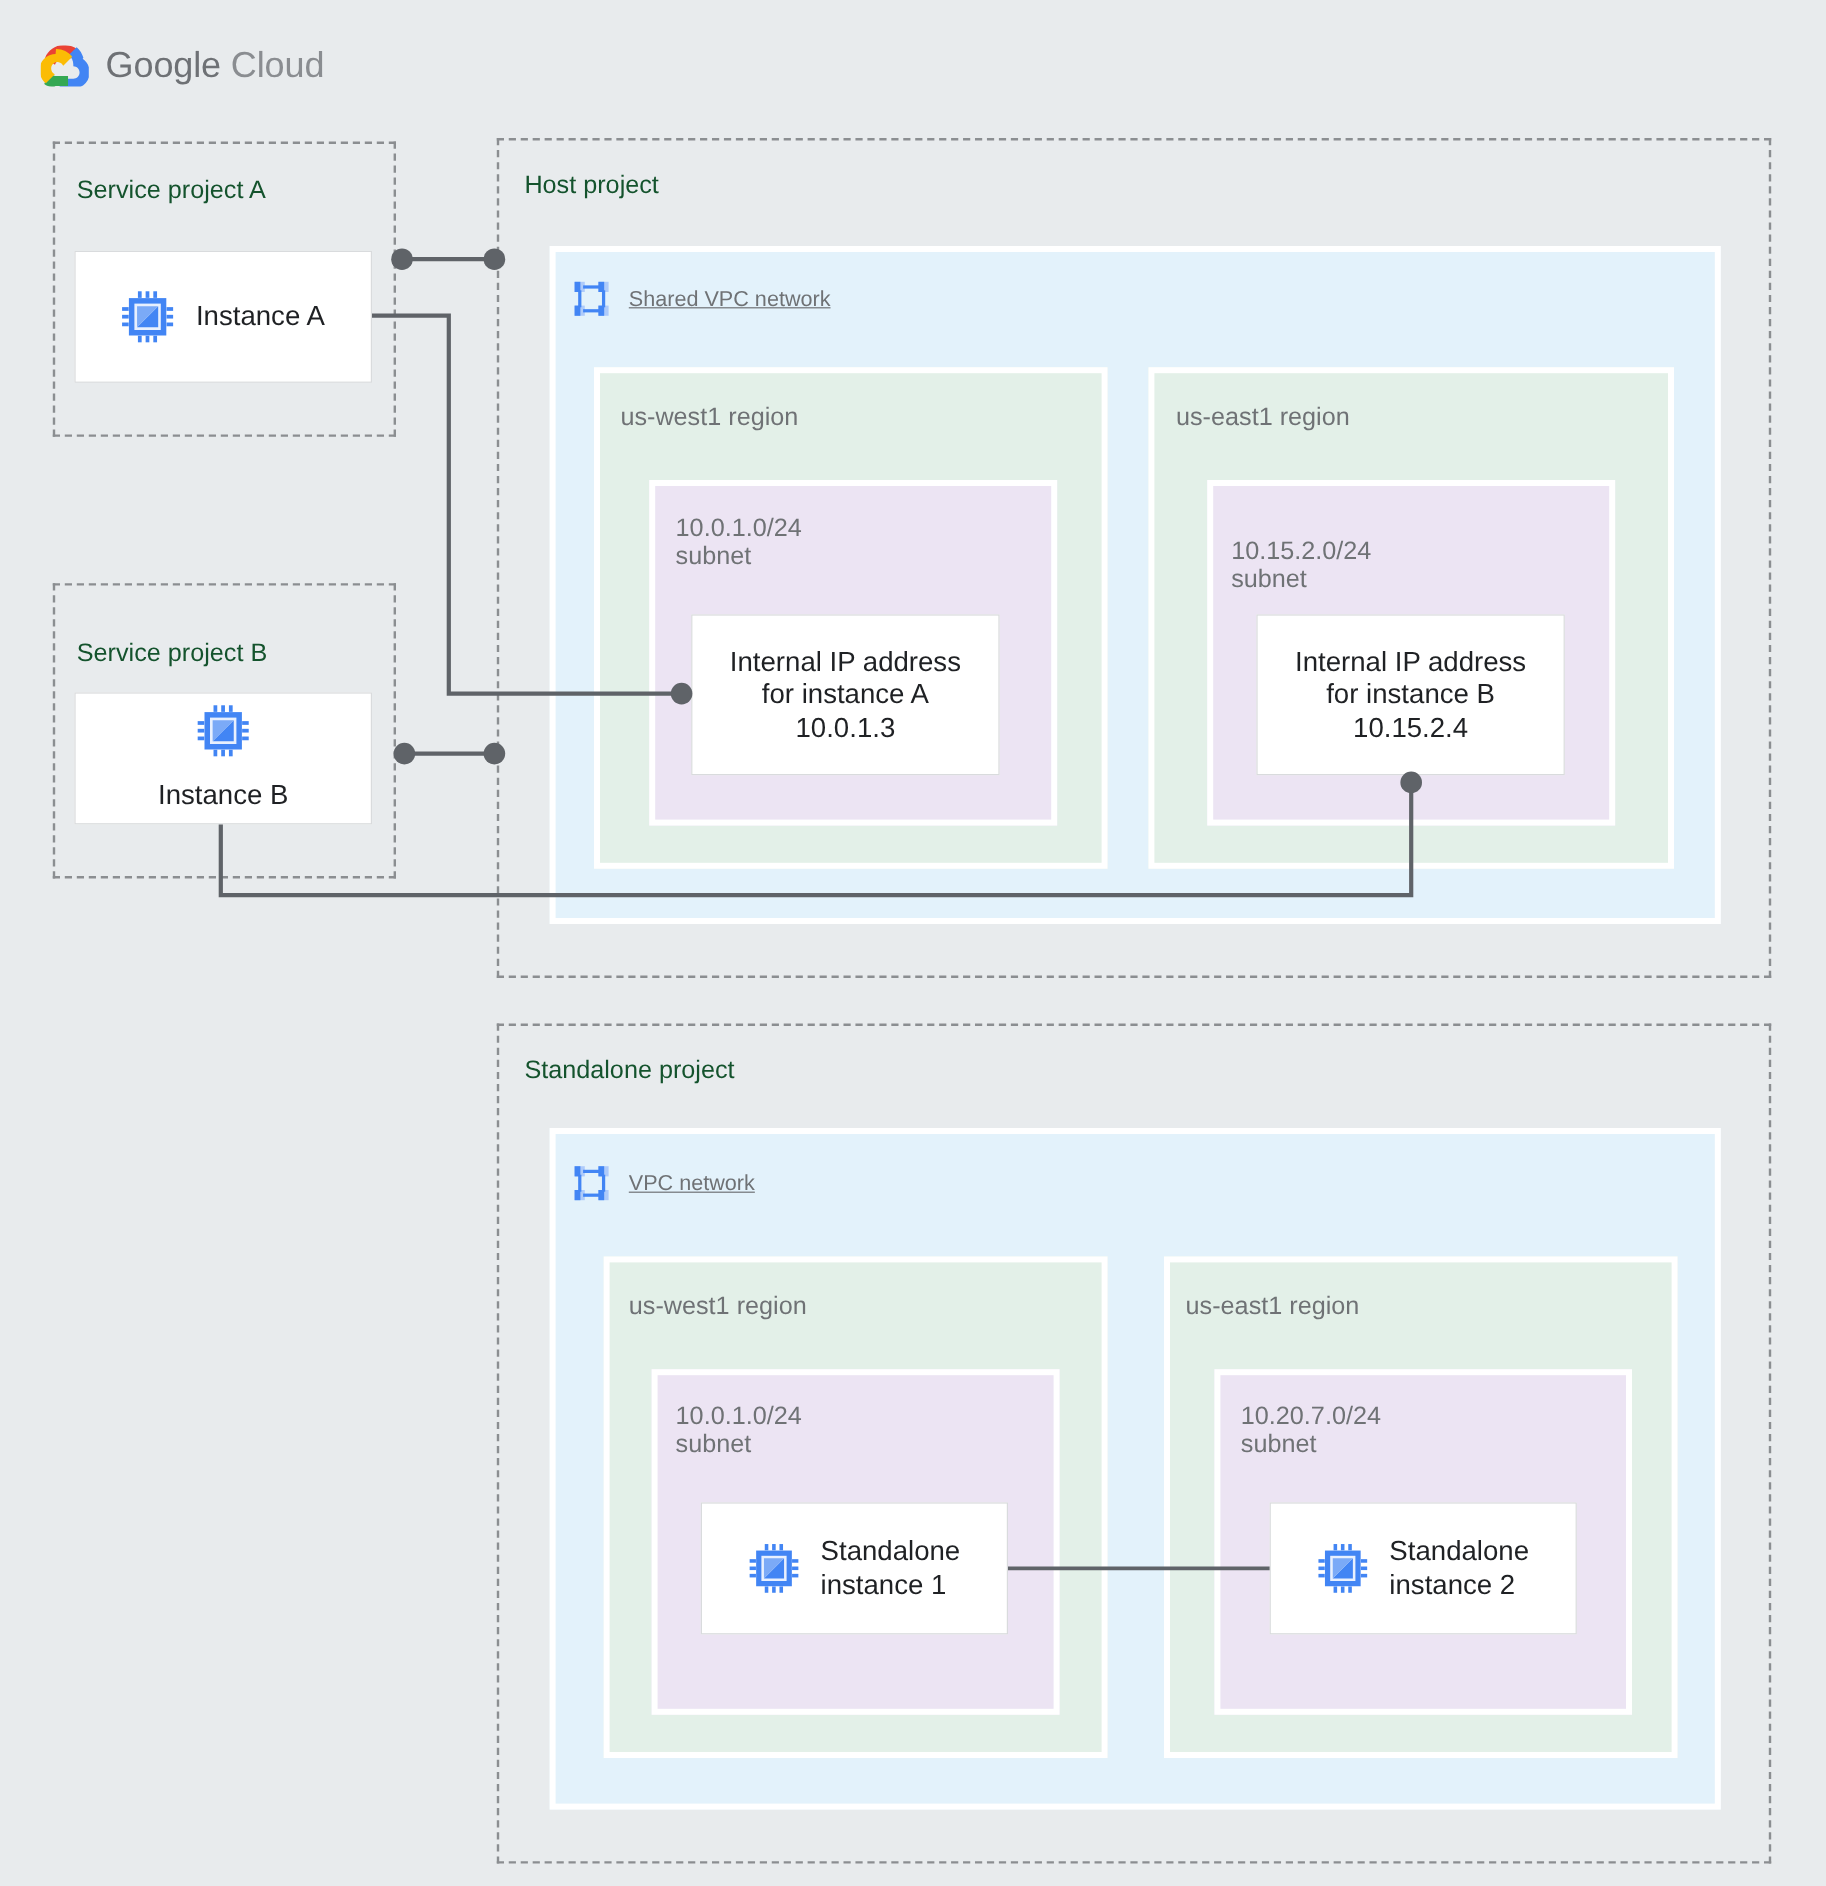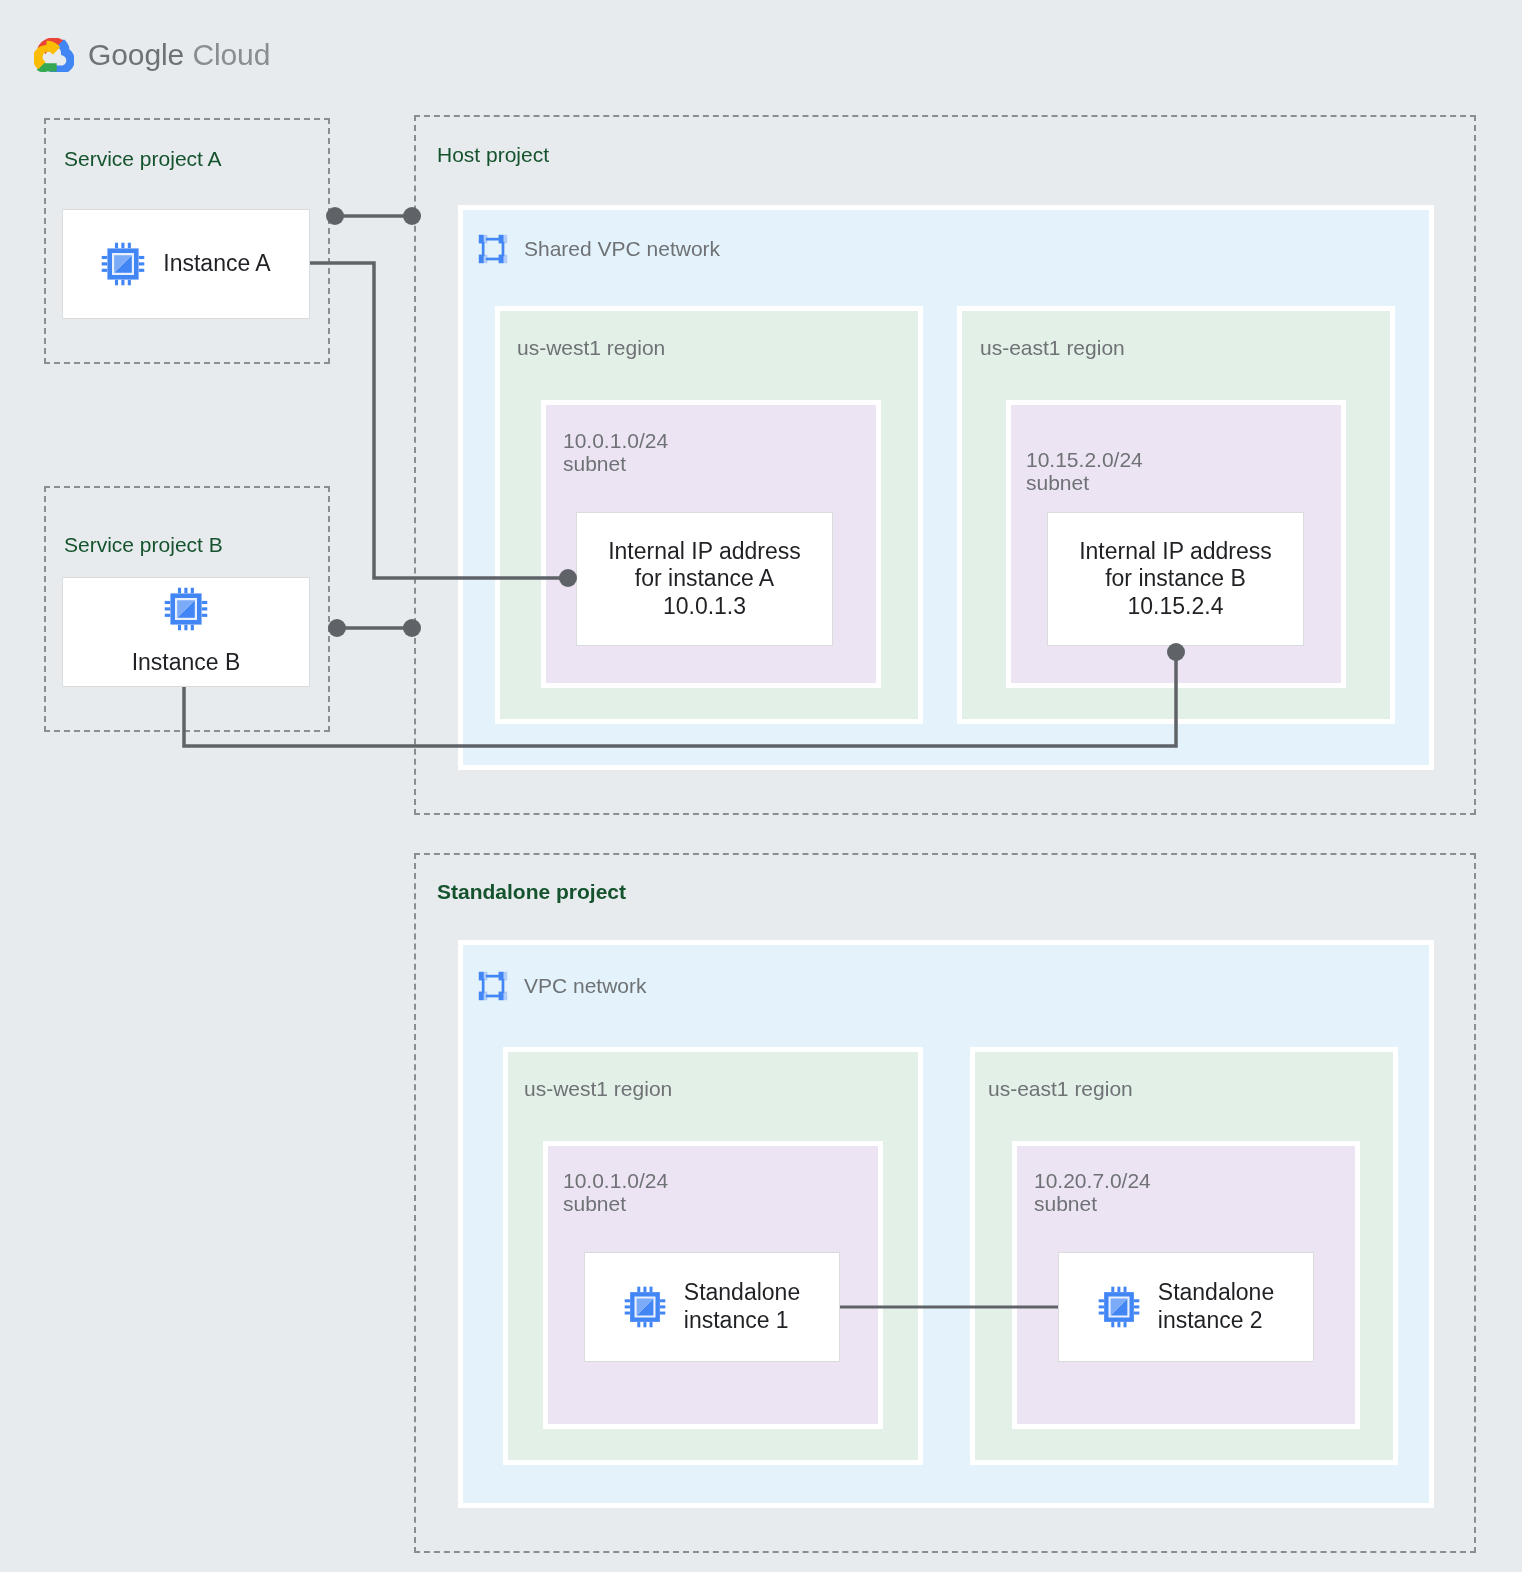--- a/index.html
+++ b/index.html
@@ -50,21 +50,21 @@
   
   .network {
     background: #e3f2fb;
     border: 5px solid #ffffff;
   }
   .network-header {
     position: absolute;
     display: flex; align-items: center; gap: 14px;
   }
   .network-title {
-    font-size: 21px; color: #6f7275; white-space: nowrap;
+    font-size: 18px; color: #6f7275; white-space: nowrap; text-decoration: underline;
   }
 
   
   .region {
     background: #e3f0e8;
     border: 5px solid #ffffff;
   }
   .region-label {
     position: absolute;
     font-size: 21px; color: #6f7275; white-space: nowrap;
@@ -217,21 +217,21 @@
   <div class="abs subnet" style="left:1006px; top:400px; width:340px; height:288px;"></div>
   <div class="subnet-label" style="left:1026px; top:429px;margin-top:19px;">10.15.2.0/24
 subnet</div>
   <div class="abs card" style="left:1047px; top:512px; width:257px; height:134px;">
     <div class="card-text">Internal IP address
 for instance B
 10.15.2.4</div>
   </div>
 
   <div class="abs project" style="left:414px; top:853px; width:1062px; height:700px;"></div>
-  <div class="project-label" style="left:437px; top:880px;font-weight:bold;">Standalone project</div>
+  <div class="project-label" style="left:437px; top:880px;">Standalone project</div>
 
   <div class="abs network" style="left:458px; top:940px; width:976px; height:568px;"></div>
   <div class="network-header" style="left:476px; top:969px;">
     <svg class="icon" width="34" height="34" viewBox="0 0 24 24">
       <rect x="2" y="2" width="6" height="6" fill="#aecbfa"></rect>
       <rect x="2" y="2" width="3.4" height="6" fill="#4285f4"></rect>
       <rect x="16" y="2" width="6" height="6" fill="#aecbfa"></rect>
       <rect x="16" y="2" width="3.4" height="6" fill="#4285f4"></rect>
       <rect x="2" y="16" width="6" height="6" fill="#aecbfa"></rect>
       <rect x="2" y="16" width="3.4" height="6" fill="#4285f4"></rect>

